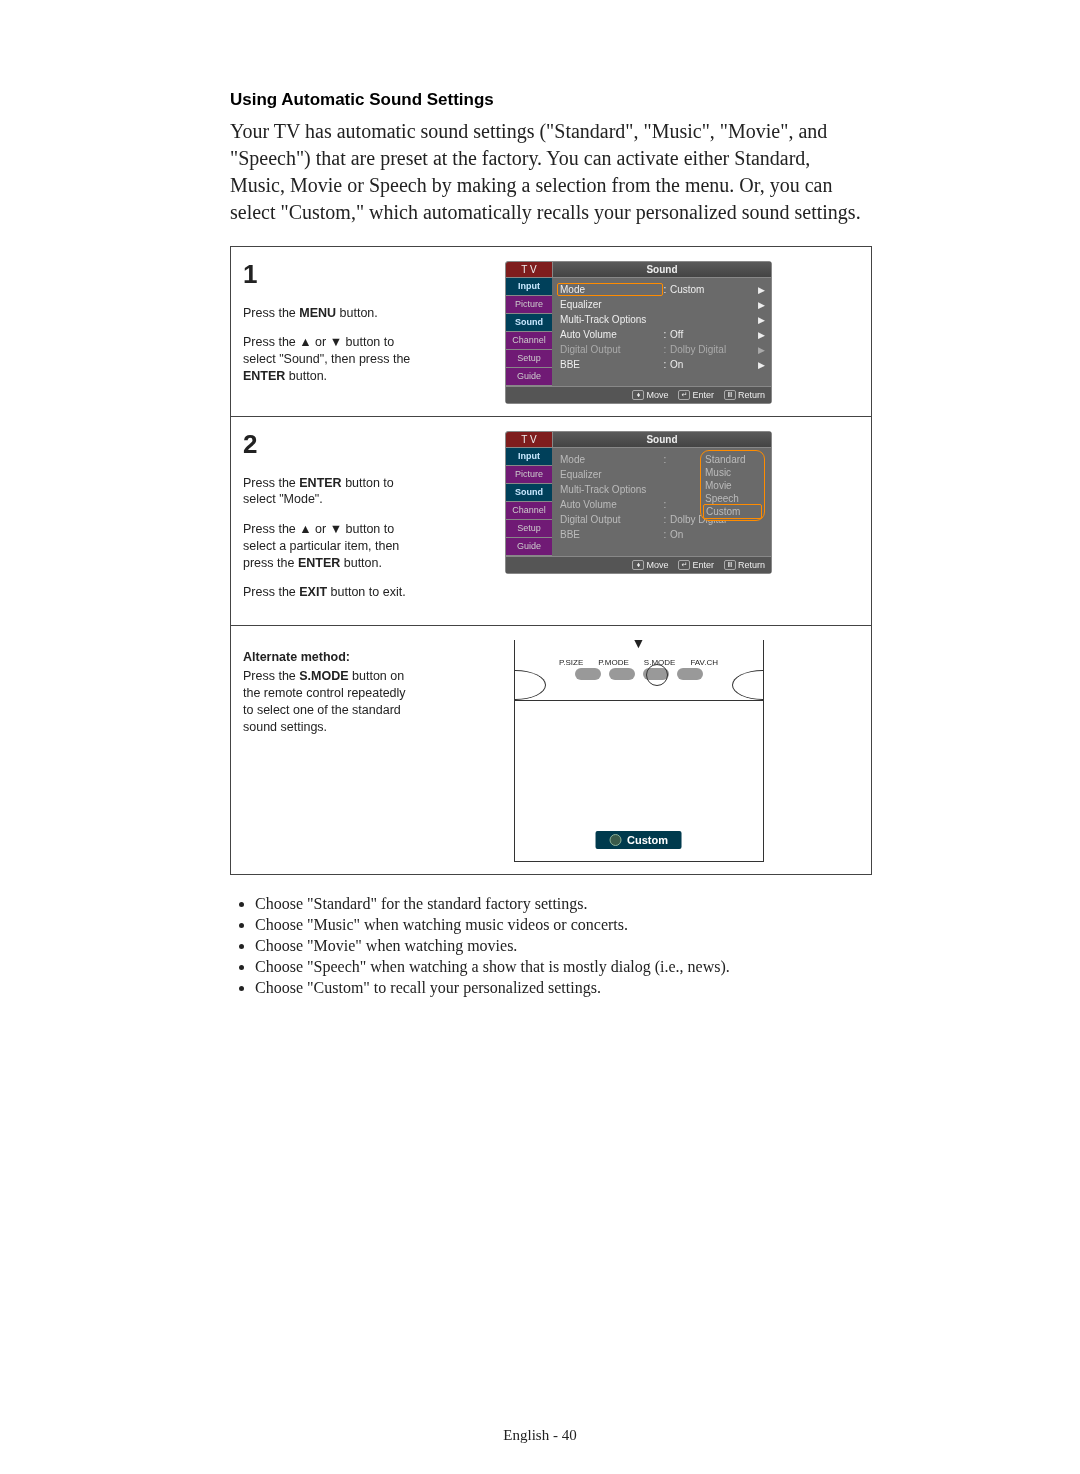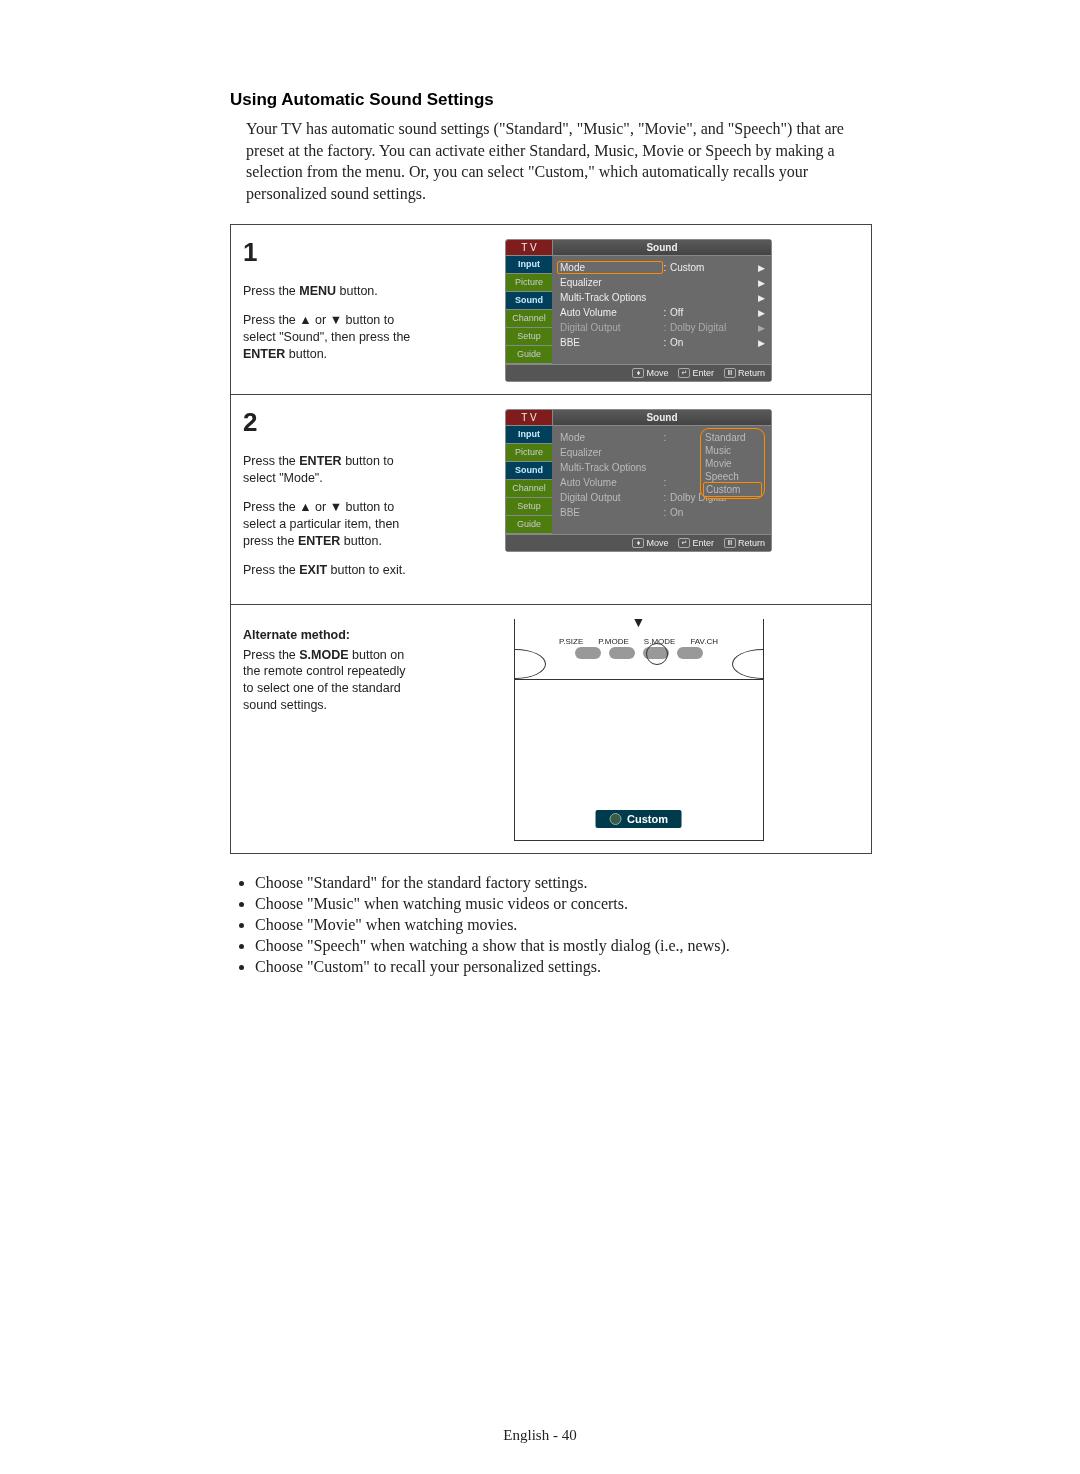--- a/index.html
+++ b/index.html
@@ -32,25 +32,24 @@
     color: #333;
   }
   .section-title {
     font-family: Arial, Helvetica, sans-serif;
     font-weight: bold;
     color: #000000;
     font-size: 17px;
     margin-bottom: 8px;
   }
   .intro {
-    font-size: 16px;
+    font-size: 20px;
     line-height: 1.35;
     margin-bottom: 20px;
     max-width: 640px;
-    margin-left: 16px;
   }
   .steps-container {
     border: 1px solid #444;
     width: 640px;
   }
   .step {
     display: flex;
     border-bottom: 1px solid #444;
     padding: 10px 12px 12px 12px;
   }
@@ -112,21 +111,21 @@
     width: 46px;
     display: flex;
     flex-direction: column;
   }
   .osd-tab {
     height: 17px;
     font-size: 9px;
     text-align: center;
     line-height: 17px;
     border-bottom: 1px solid #888;
-    background: #4d7c0f;
+    background: #701a75;
     color: #ccc;
   }
   .osd-tab.active {
     background: #00405a;
     color: #c8e8ff;
     font-weight: bold;
   }
   .osd-list {
     flex: 1;
     padding: 4px 6px 2px 8px;

